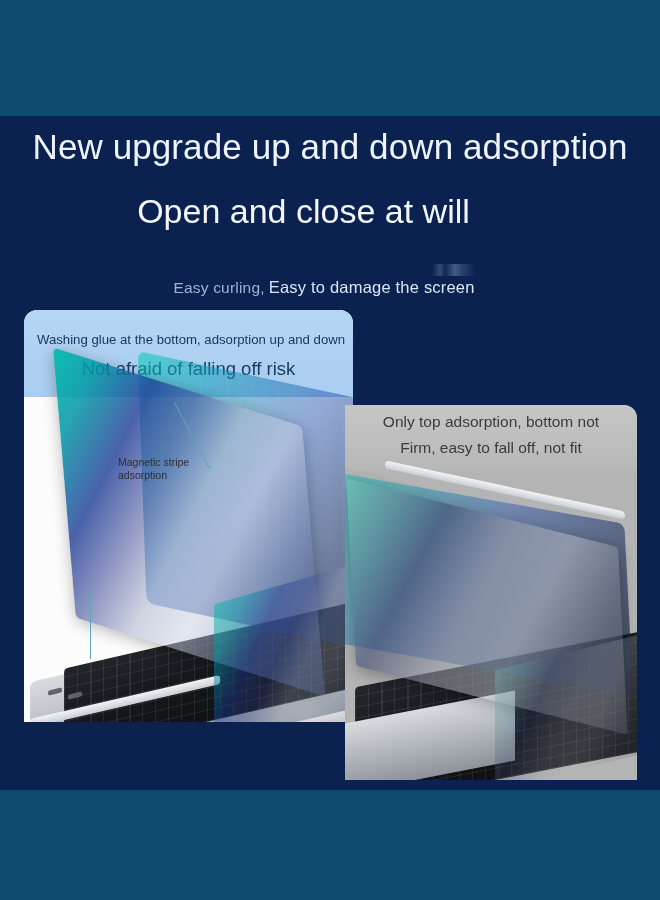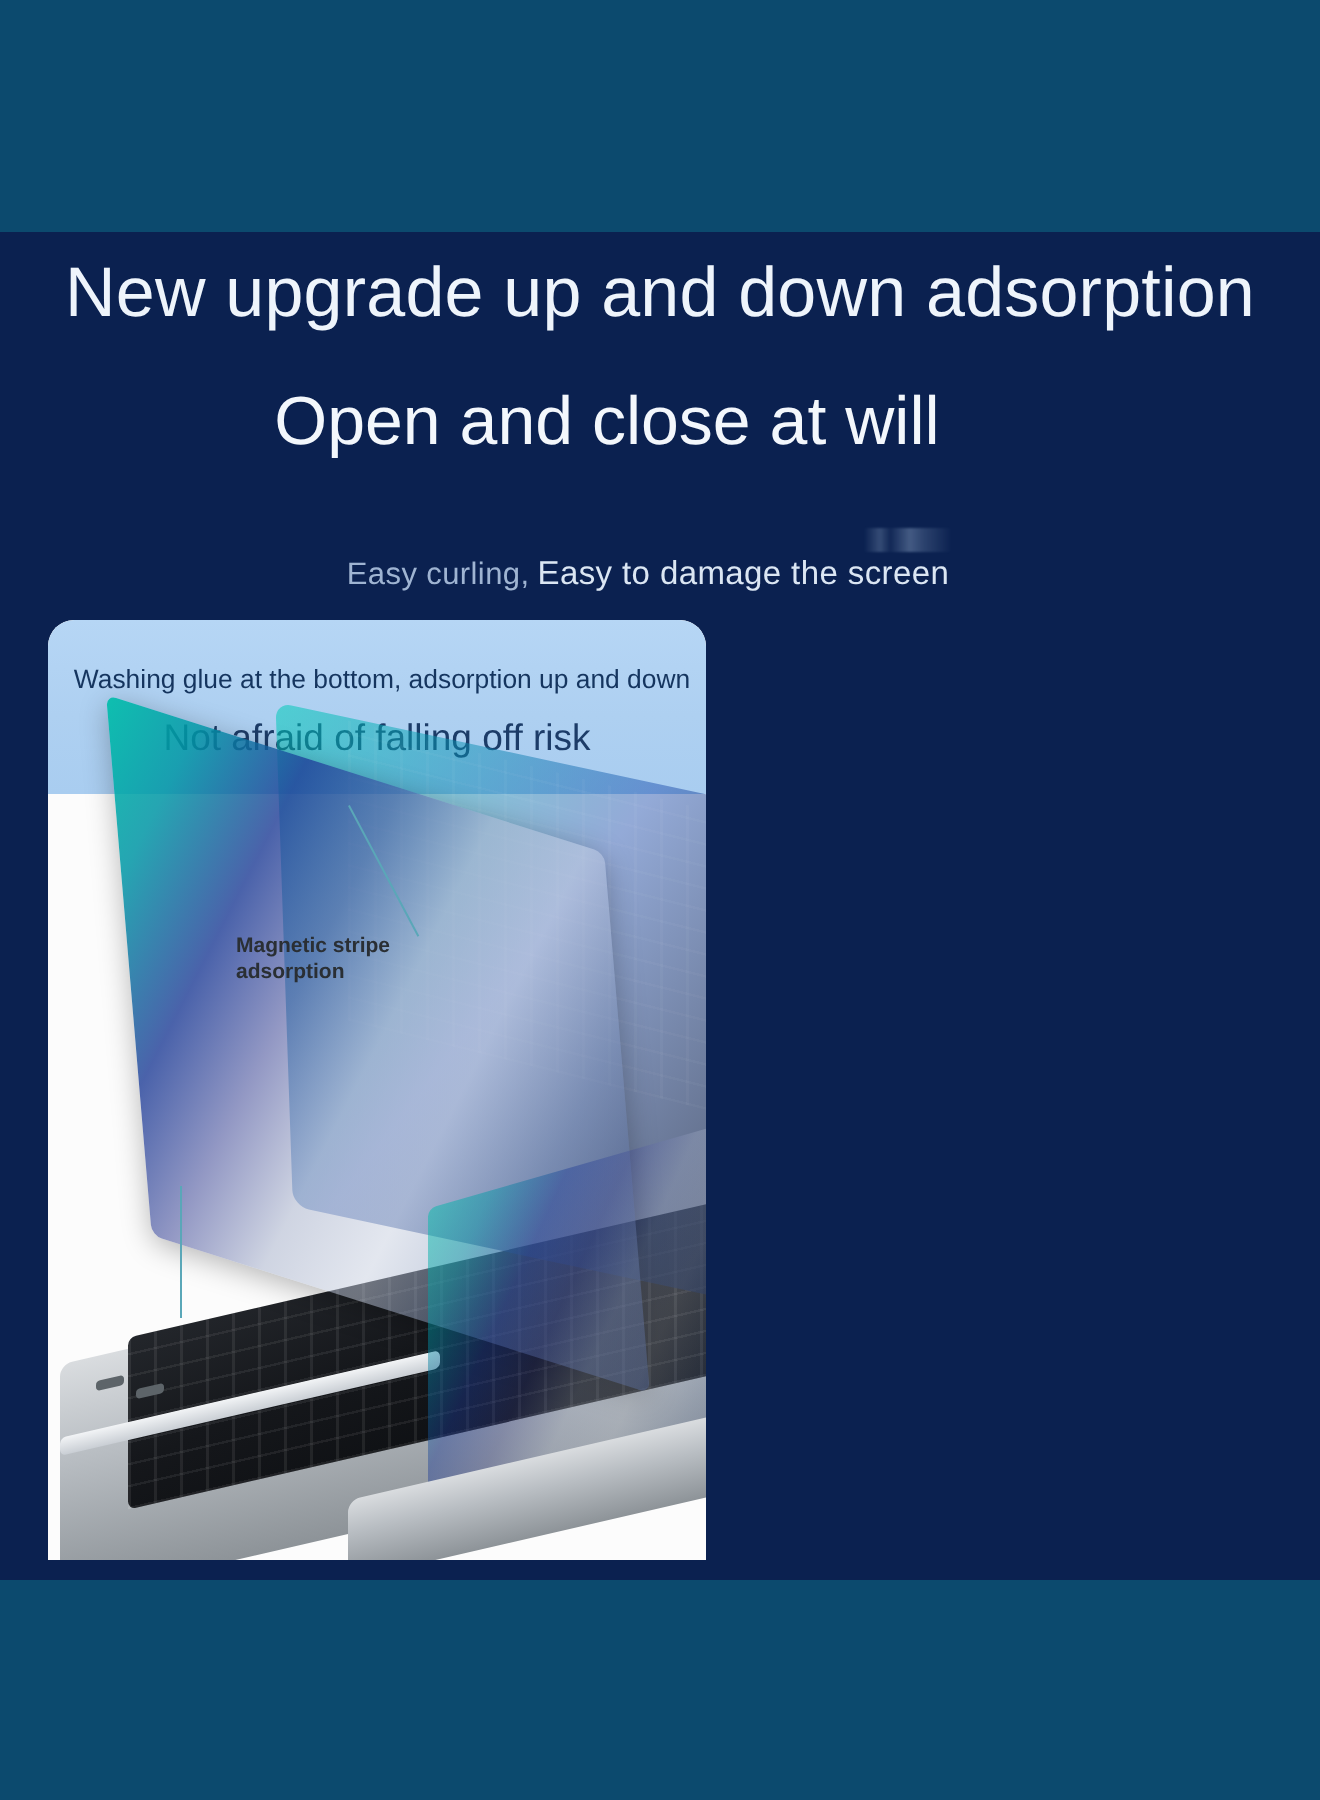--- a/index.html
+++ b/index.html
@@ -46,21 +46,21 @@
         rgba(150,175,205,.05) 30%, rgba(160,185,215,.38) 52%,
         rgba(160,185,215,.22) 68%, rgba(150,175,205,.0) 100%);
     filter:blur(.6px); pointer-events:none;
   }
 
   
   .panel { position:absolute; overflow:hidden; }
 
   
   #panel-good {
-    left:24px; top:310px; width:329px; height:470px;
+    left:24px; top:310px; width:329px; height:412px;
     border-top-left-radius:13px; border-top-right-radius:13px;
     background:#fefefe;
   }
   .good-banner {
     position:absolute; left:0; top:0; width:100%; height:87px;
     background:linear-gradient(180deg,#b6d6f5 0%,#aed0f1 55%,#a9cdf0 100%);
     border-top-left-radius:13px; border-top-right-radius:13px;
   }
   .good-line1 {
     position:absolute; left:-5px; top:22px; width:344px;
@@ -209,21 +209,49 @@
            transform:skewY(-16deg); opacity:.55; border-radius:4px;"></div>
 
       <div class="deck" style="left:150px; top:330px; width:200px; height:40px;
            transform:skewY(-13deg); border-radius:6px;"></div>
 
       <div class="leader" style="left:150px; top:6px; width:1.2px; height:74px;
            transform:rotate(-28deg); transform-origin:top left;"></div>
       <div class="leader" style="left:66px; top:196px; width:1.2px; height:66px;"></div>
     </div>
 
-    <div class="callout-text" style="left:94px; top:157px;font-weight:bold;">
+    <div class="callout-text" style="left:94px; top:146px;">
       <span>Magnetic stripe</span><br>
       <span>adsorption</span>
     </div>
 
   </div>
 
+  <div class="panel" id="panel-bad">
+
+    <div class="bad-banner"></div>
+    <div class="bad-line1">Only top adsorption, bottom not</div>
+    <div class="bad-line2">Firm, easy to fall off, not fit</div>
+
+    <div class="photo photo-bad">
+
+      <div class="keyboard" style="left:10px; top:188px; width:300px; height:120px;
+           transform:skewY(-11deg); border-radius:4px;">
+        <div class="keys"></div>
+      </div>
+      <div class="deck" style="left:-10px; top:238px; width:180px; height:70px;
+           transform:skewY(-11deg);"></div>
+
+      <div class="screenglow" style="left:-16px; top:28px; width:300px; height:170px;
+           transform:skewY(13deg) rotate(-3deg); border-radius:7px; opacity:.9;"></div>
+      <div class="edge-hi" style="left:40px; top:16px; width:240px; height:8px;
+           transform:skewY(13deg) rotate(-1deg); border-radius:4px;"></div>
+
+      <div class="film film-gray" style="left:6px; top:44px; width:272px; height:185px;
+           transform:skewY(17deg) rotate(-3deg); border-radius:4px;
+           box-shadow:0 4px 16px rgba(0,0,0,.30);"></div>
+
+      <div class="film film-gray" style="left:150px; top:180px; width:165px; height:120px;
+           transform:skewY(-14deg); opacity:.5;"></div>
+    </div>
+  </div>
 
 </div>
 
 </body></html>

